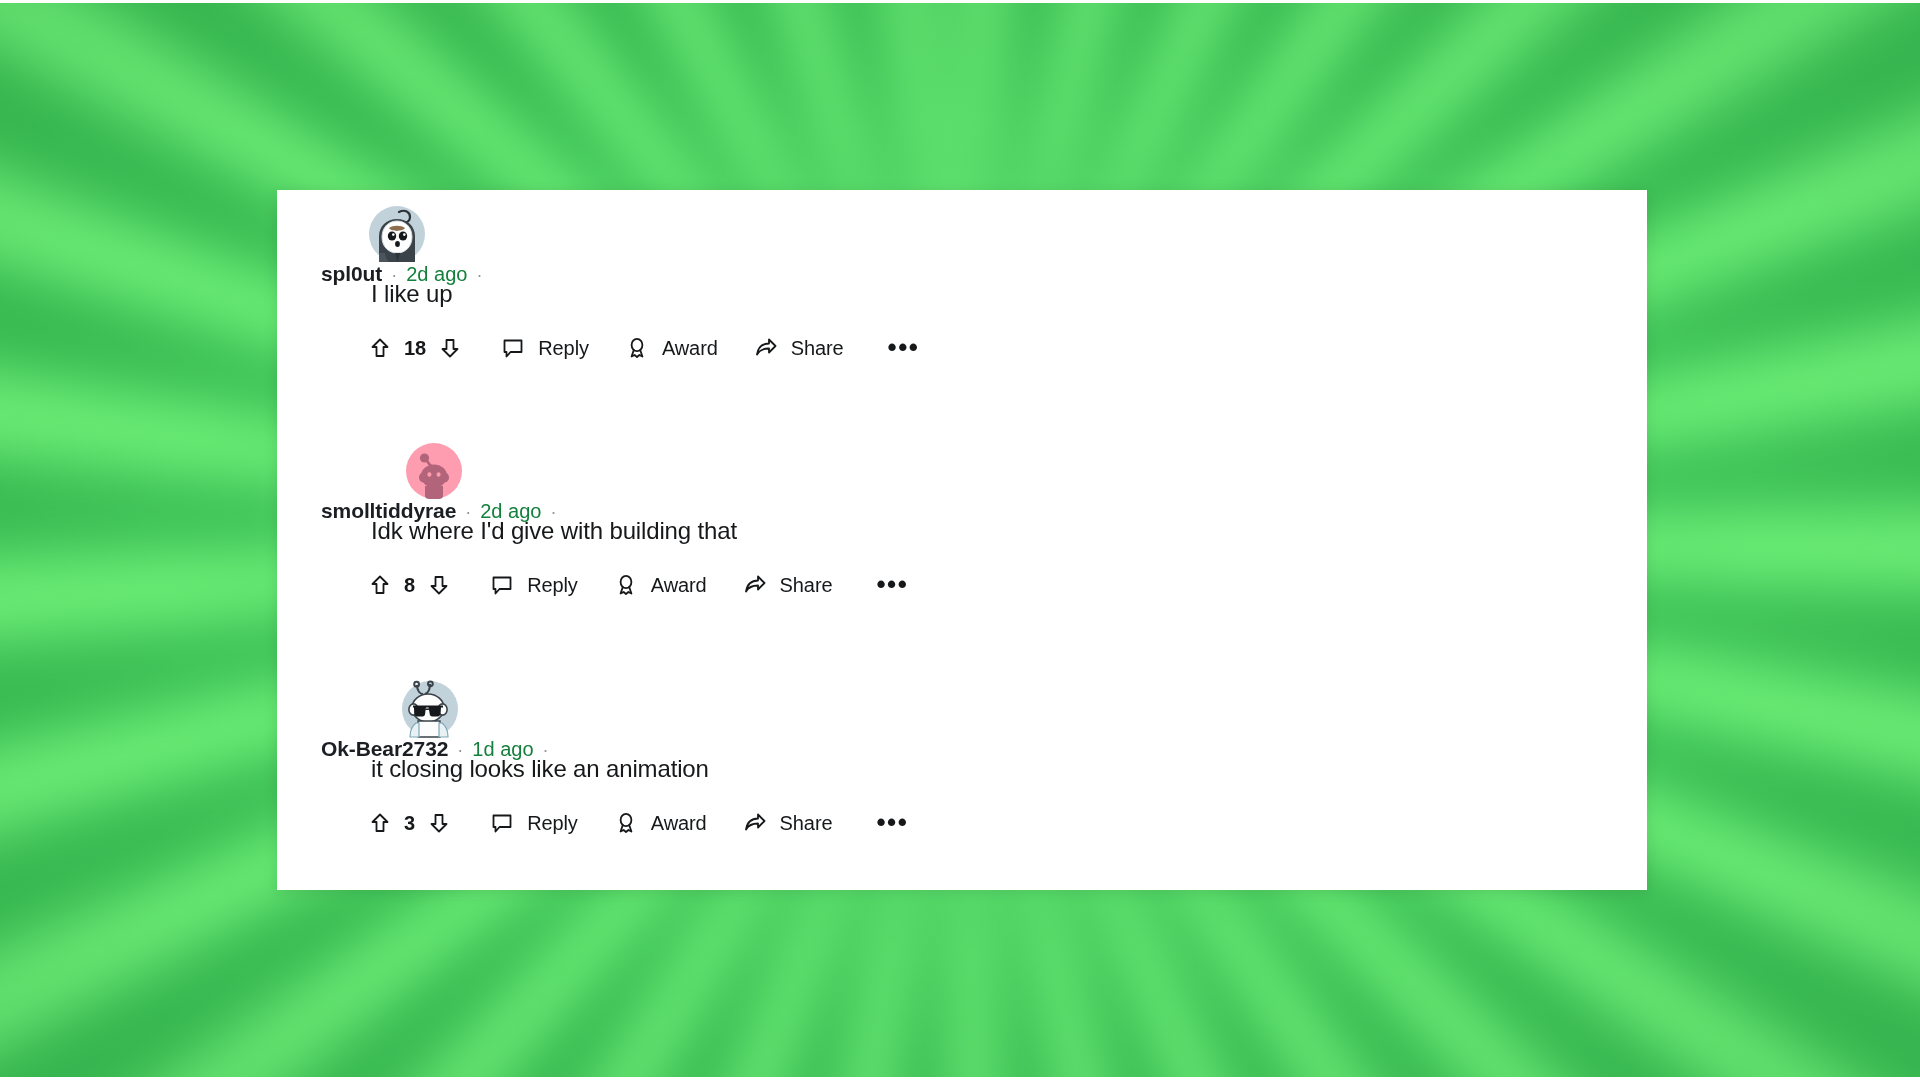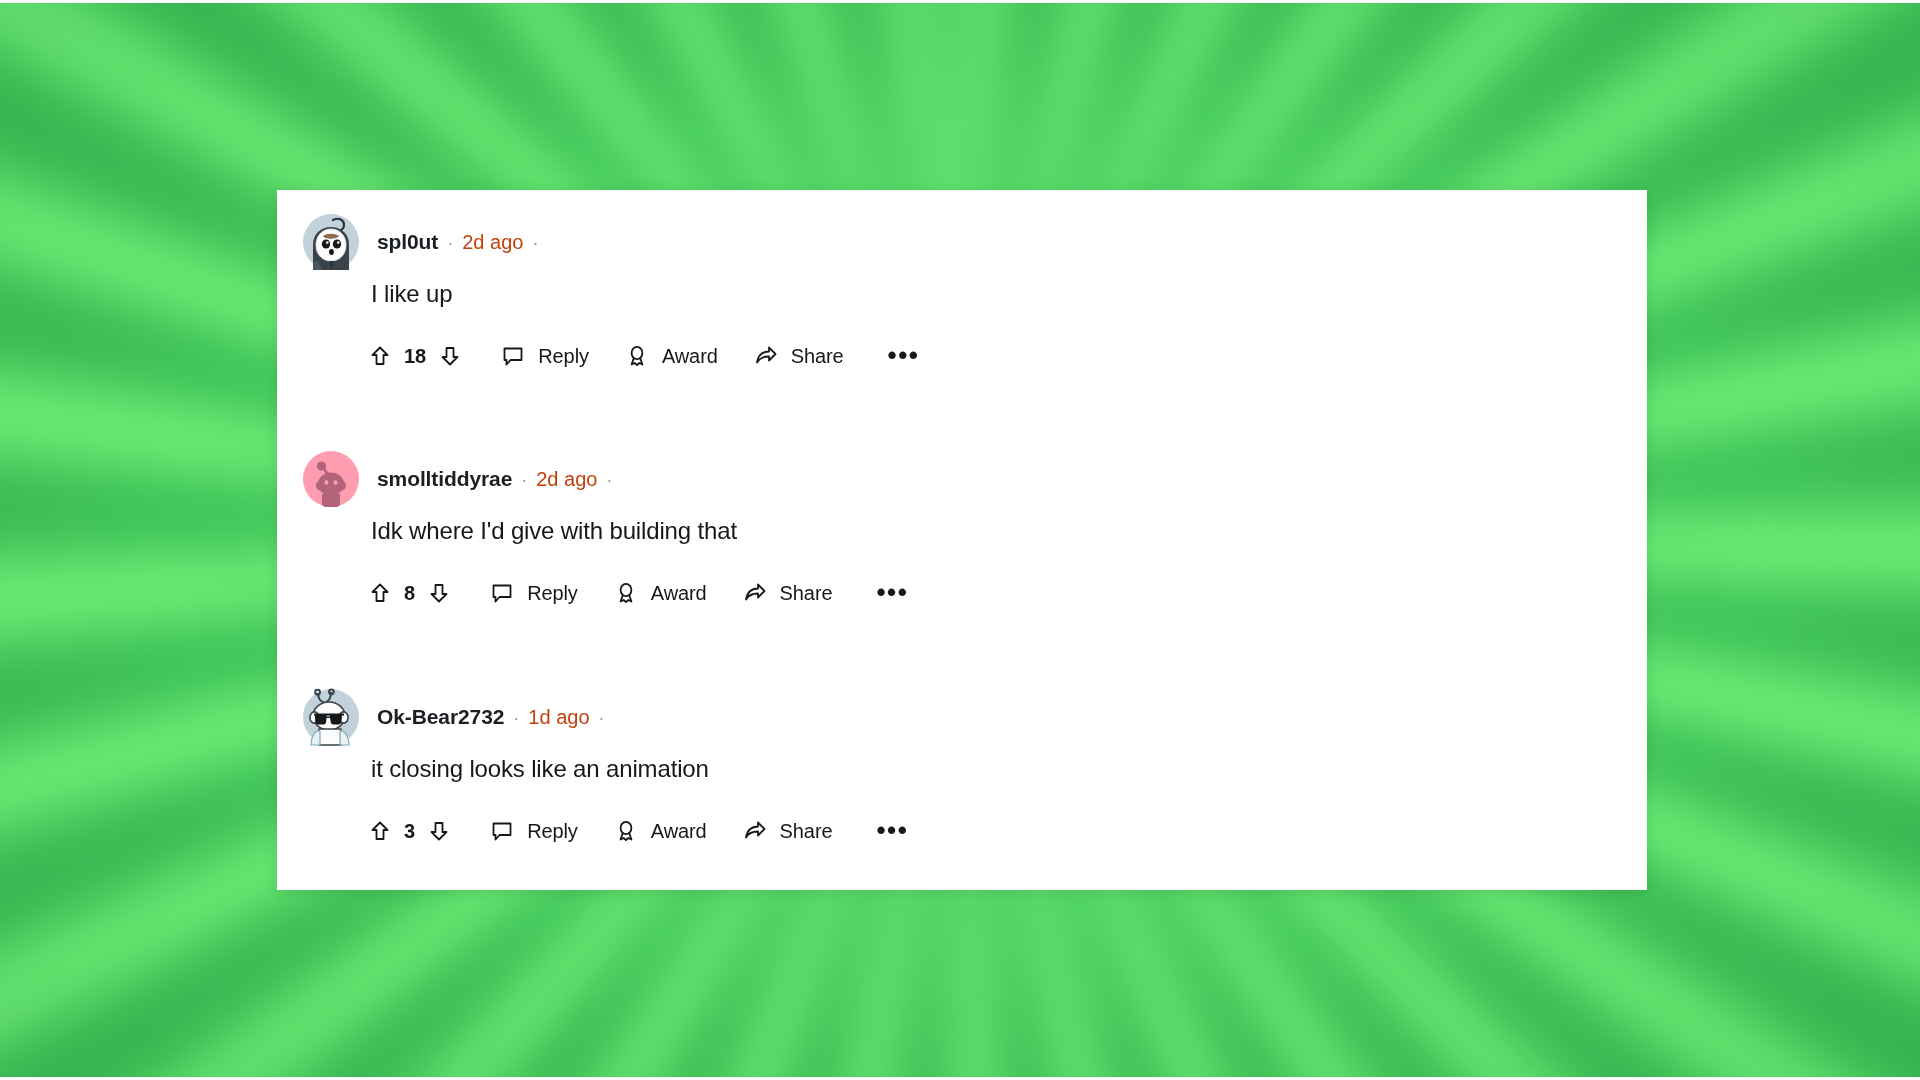--- a/index.html
+++ b/index.html
@@ -81,24 +81,25 @@
     left: 0;
     width: 100%;
   }
   .comment-0 { top: 0px; }
   .comment-1 { top: 237px; }
   .comment-2 { top: 475px; }
 
   .comment-head {
     position: absolute;
     left: 26px;
-    top: 24px;
+    top: 16px;
     display: flex;
     align-items: center;
     height: 56px;
+    flex-direction: column;
   }
 
   .avatar {
     width: 56px;
     height: 56px;
     border-radius: 50%;
     position: relative;
     overflow: visible;
     flex: 0 0 auto;
   }
@@ -117,42 +118,41 @@
     letter-spacing: -0.1px;
   }
   .dot-sep {
     font-size: 18px;
     color: #8d969e;
     margin: 0 9px;
     line-height: 1;
   }
   .timestamp {
     font-size: 20px;
-    color: #c2410c;
+    color: #15803d;
     font-weight: 400;
   }
 
   .comment-body {
     position: absolute;
     left: 94px;
     top: 88px;
     font-size: 24px;
     color: #16181a;
     line-height: 1.35;
     letter-spacing: -0.15px;
   }
 
   .action-row {
     position: absolute;
     left: 88px;
     top: 140px;
     display: flex;
     align-items: center;
     height: 36px;
-    margin-top: 8px;
   }
   .vote-group {
     display: flex;
     align-items: center;
   }
   .icon-btn {
     display: flex;
     align-items: center;
     justify-content: center;
     width: 30px;

